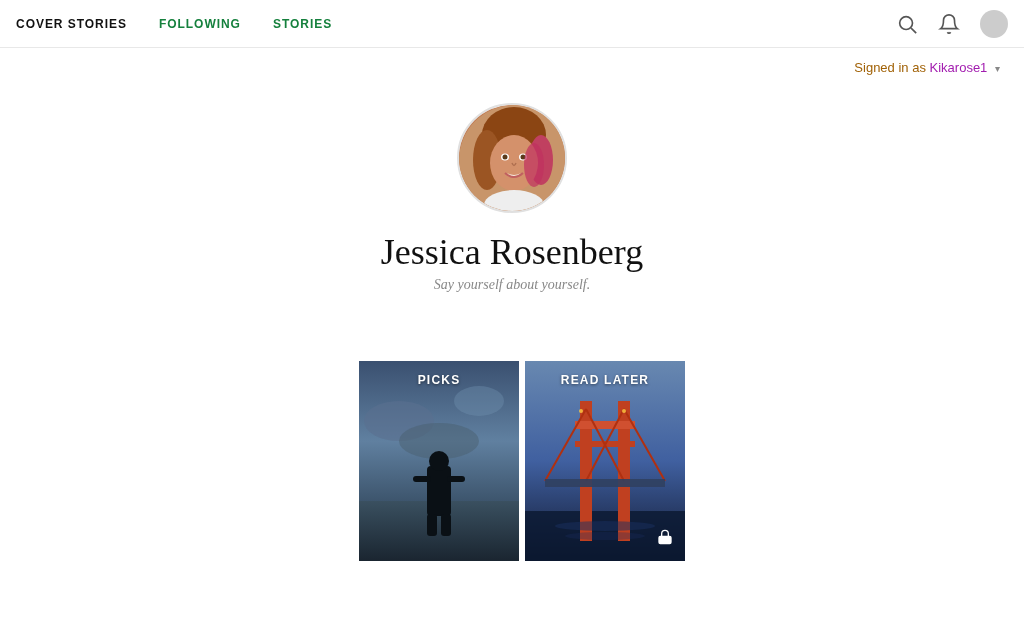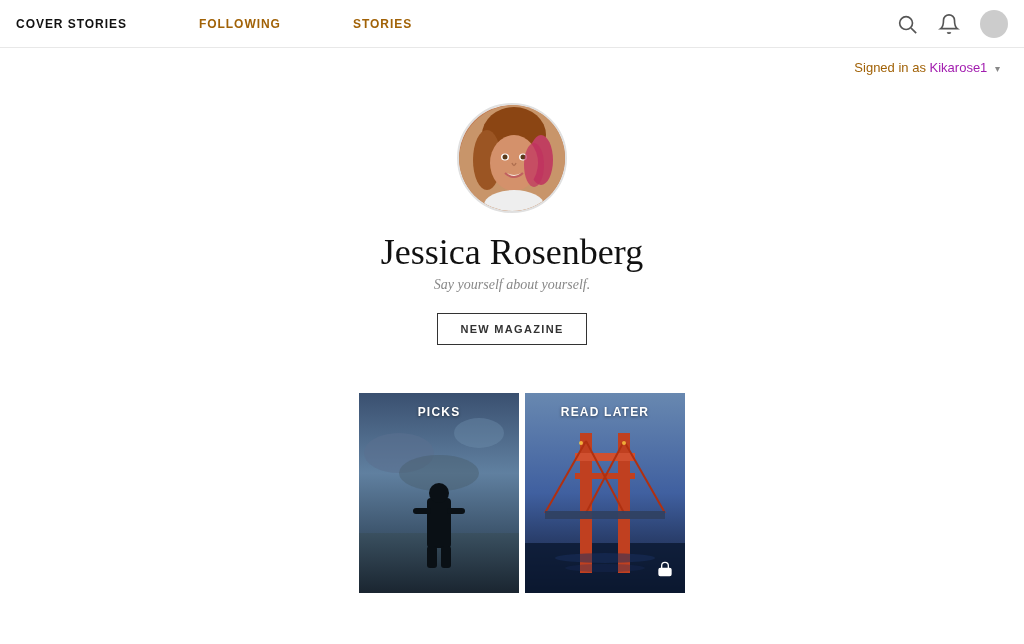--- a/index.html
+++ b/index.html
@@ -17,38 +17,37 @@
       display: flex;
       align-items: center;
       padding: 0 16px;
       height: 48px;
       border-bottom: 1px solid #e8e8e8;
       background: #fff;
     }
     .nav-links {
       display: flex;
       align-items: center;
-      gap: 48px;
+      gap: 32px;
       flex: 1;
     }
     .nav-link {
       font-family: Arial, sans-serif;
       font-size: 12px;
       font-weight: 600;
       letter-spacing: 0.08em;
       color: #222;
       cursor: pointer;
       text-decoration: none;
     }
     .nav-link.cover {
       color: #111;
     }
     .nav-link.secondary {
-      color: #a16207;
-      margin-left: 24px;
+      color: #15803d;
     }
     .nav-icons {
       display: flex;
       align-items: center;
       gap: 20px;
     }
     .nav-icon {
       cursor: pointer;
       color: #555;
       font-size: 20px;
@@ -238,21 +237,20 @@
 
         <path d="M48 68 Q55 74 62 68 Q55 72 48 68" fill="#fff" opacity="0.8"></path>
 
         <ellipse cx="55" cy="100" rx="30" ry="15" fill="#eee"></ellipse>
       </svg>
     </div>
   </div>
 
   <h1 class="profile-name">Jessica Rosenberg</h1>
   <p class="profile-bio">Say yourself about yourself.</p>
-  <button class="new-magazine-btn">NEW MAGAZINE</button>
 </div>
 
 <div class="magazines-section">
 
   <div class="magazine-card">
     <svg class="card-bg" viewBox="0 0 160 200" xmlns="http://www.w3.org/2000/svg">
 
       <defs>
         <linearGradient id="skyGrad" x1="0" y1="0" x2="0" y2="1">
           <stop offset="0%" stop-color="#3a5070"></stop>

